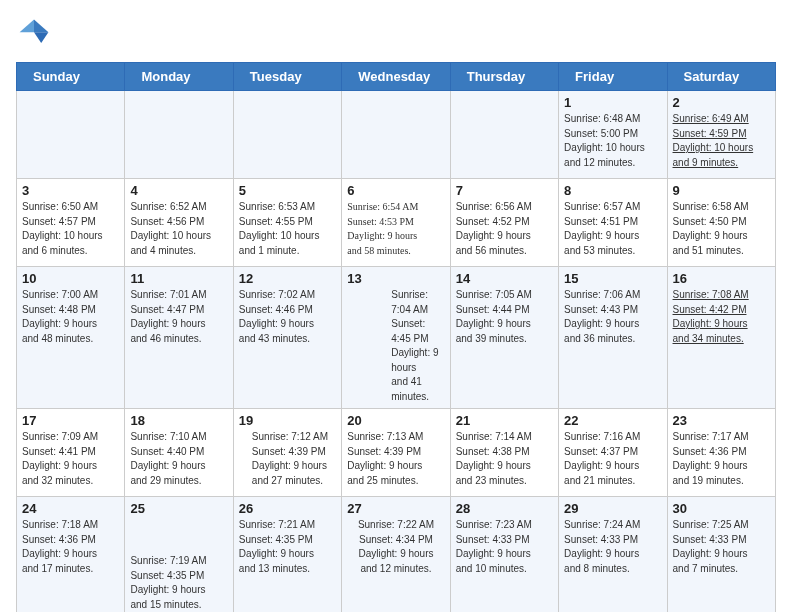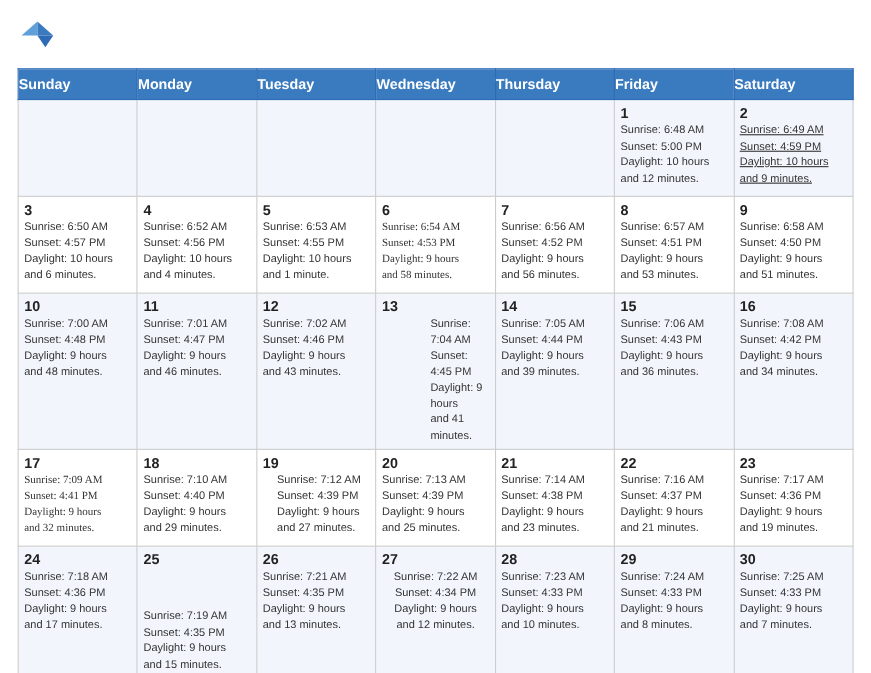--- a/index.html
+++ b/index.html
@@ -47,21 +47,21 @@
     table {
       width: 100%;
       border-collapse: collapse;
       table-layout: fixed;
     }
     thead th {
       background: #3a7abf;
       color: #fff;
       font-size: 13px;
       font-weight: bold;
-      padding: 6px 0;
+      padding: 6px 16px;
       text-align: left;
       border: 1px solid #2e6bb5;
     }
     tbody tr {
       vertical-align: top;
     }
     tbody td {
       border: 1px solid #ccc;
       padding: 4px 5px;
       font-size: 10.5px;
@@ -238,30 +238,30 @@
         </td>
         <td>
           <span class="day-num">15</span>
           <div class="day-info" style="white-space: pre-line;">Sunrise: 7:06 AM
 Sunset: 4:43 PM
 Daylight: 9 hours
 and 36 minutes.</div>
         </td>
         <td>
           <span class="day-num">16</span>
-          <div class="day-info" style="white-space: pre-line;">Sunrise: 7:08 AM
+          <div class="day-info" style="white-space: pre-line; text-decoration: underline;">Sunrise: 7:08 AM
 Sunset: 4:42 PM
 Daylight: 9 hours
 and 34 minutes.</div>
         </td>
       </tr>
       <tr>
         <td>
           <span class="day-num">17</span>
-          <div class="day-info" style="white-space: pre-line; font-family: Liberation Serif, serif;">Sunrise: 7:09 AM
+          <div class="day-info" style="white-space: pre-line;">Sunrise: 7:09 AM
 Sunset: 4:41 PM
 Daylight: 9 hours
 and 32 minutes.</div>
         </td>
         <td>
           <span class="day-num">18</span>
           <div class="day-info" style="white-space: pre-line;">Sunrise: 7:10 AM
 Sunset: 4:40 PM
 Daylight: 9 hours
 and 29 minutes.</div>

